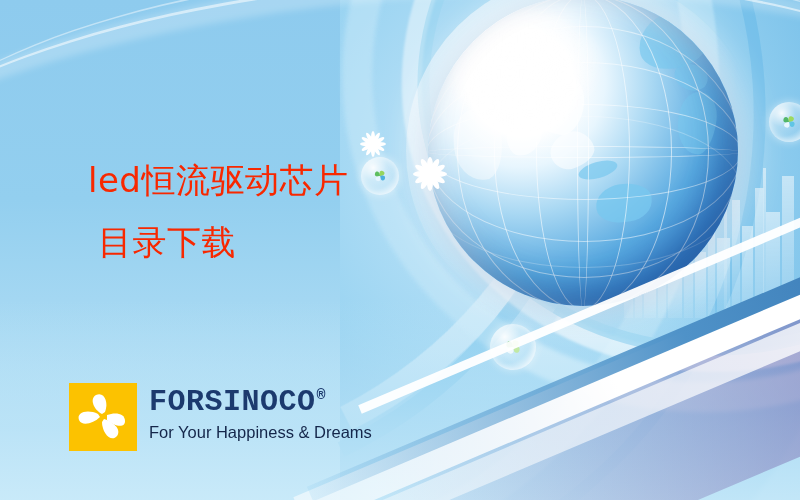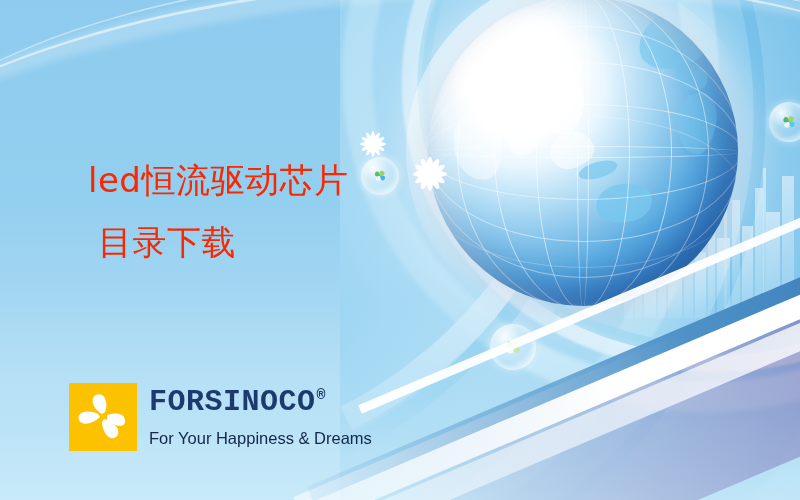--- a/index.html
+++ b/index.html
@@ -151,21 +151,21 @@
   #logo-mark{width:68px;height:68px;background:#fcc200;position:relative;flex:0 0 auto;}
   #logo-mark svg{display:block;}
   #logo-text{margin-left:12px;padding-top:4px;}
   #logo-name{
     color:#1c3a6e;font-weight:bold;font-size:30px;line-height:1;
     letter-spacing:.5px;font-family:Liberation Mono, monospace;
     display:flex;align-items:flex-start;
   }
   #logo-reg{font-size:15px;line-height:1;margin-left:1px;position:relative;top:1px;}
   #logo-tag{
-    color:#14264a;font-size:16.5px;line-height:1;margin-top:13px;
+    color:#14264a;font-size:16.5px;line-height:1;margin-top:7px;
     font-family:"Liberation Sans","DejaVu Sans",sans-serif;letter-spacing:0px;
   }
 </style>
 </head>
 <body>
 
 <div id="banner">
 
   <div class="wash-left"></div>
   <div class="wash-right"></div>

